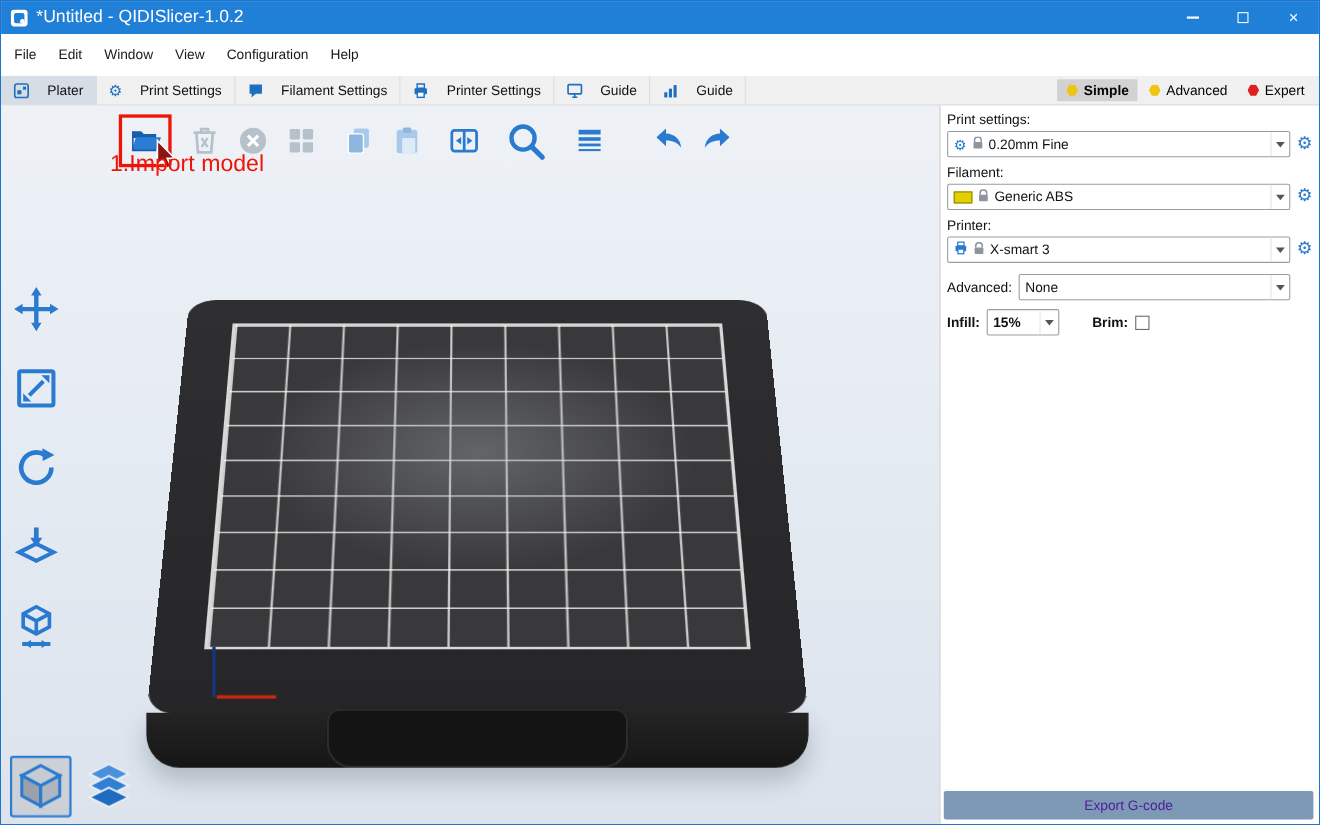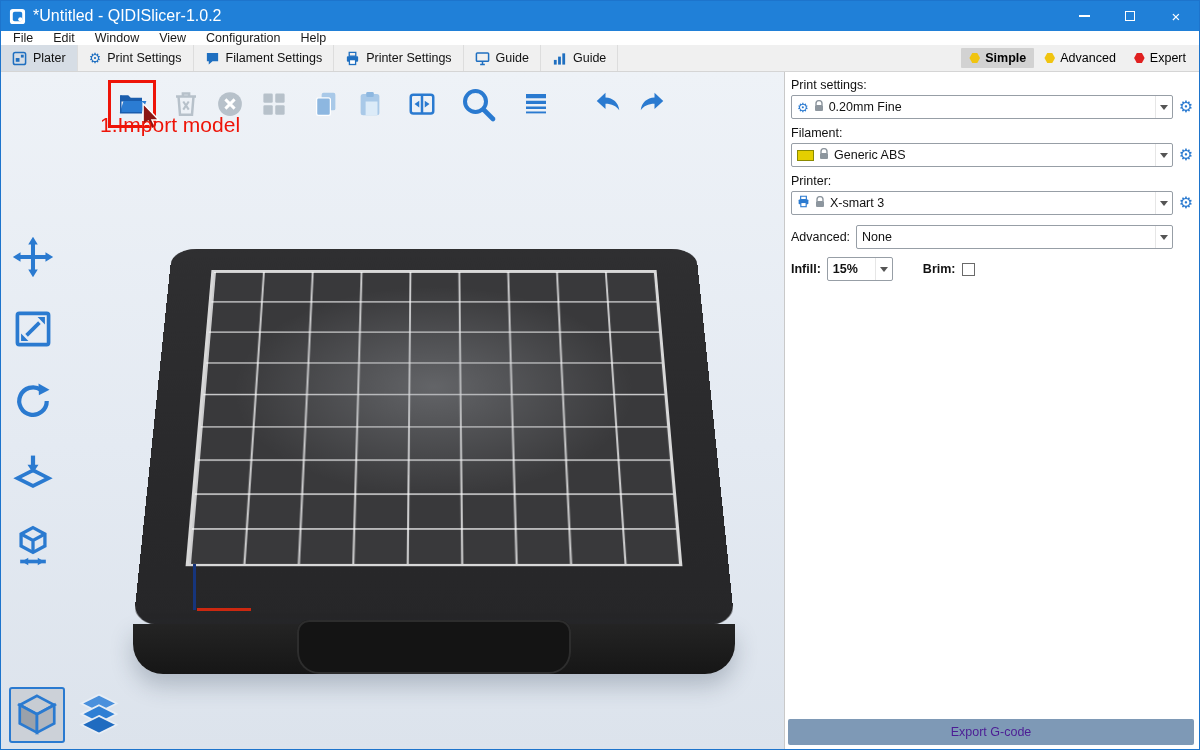--- a/index.html
+++ b/index.html
@@ -13,29 +13,29 @@
     color:#fff; flex:0 0 auto; }
   .app-icon { margin:0 7px 0 8px; display:flex; }
   .title { font-size:16px; }
   .win-controls { margin-left:auto; display:flex; height:100%; }
   .winbtn { width:46px; height:100%; display:flex; align-items:center;
     justify-content:center; color:#fff; font-size:15px; }
   .min-glyph { width:11px; height:1.5px; background:#fff; display:block; }
   .max-glyph { width:10px; height:10px; border:1.2px solid #fff; display:block; }
 
   
-  .menubar { height:14px; background:#fff; display:flex; align-items:center;
+  .menubar { height:38px; background:#fff; display:flex; align-items:center;
     padding-left:2px; flex:0 0 auto; }
   .menu-item { font-size:12.5px; color:#1a1a1a; padding:0 10px; height:100%;
     display:flex; align-items:center; }
 
   
   .tabbar { height:27px; background:#f0f0f0; border-bottom:1px solid #d5d5d5;
     display:flex; align-items:stretch; flex:0 0 auto; font-size:12.5px; }
-  .tab { display:flex; align-items:center; gap:6px; padding:0 11px;
+  .tab { display:flex; align-items:center; gap:16px; padding:0 11px;
     border-right:1px solid #ddd; color:#111; }
   .tab.active { background:#d6dde5; }
   .tab svg { flex:0 0 auto; }
   .tab .gear-glyph { color:#1f6fc0; font-size:14px; line-height:1; }
   .modes { margin-left:auto; display:flex; align-items:center; gap:2px; padding-right:5px;border-radius:11px; }
   .mode { display:flex; align-items:center; gap:5px; padding:3px 8px; border-radius:1px; }
   .mode.active { background:#d2d2d2; font-weight:bold; }
   .hex { width:11px; height:11px; display:inline-block;
     clip-path:polygon(27% 4%,73% 4%,98% 50%,73% 96%,27% 96%,2% 50%); }
   .hex.yellow { background:#f0c410; }
@@ -90,21 +90,21 @@
     box-shadow:0 12px 22px rgba(40,55,75,.25); z-index:1; }
   .bed-notch { position:absolute; left:296px; top:548px; width:274px; height:54px;
     background:#141414; border-radius:12px 12px 22px 22px;
     box-shadow:inset 0 0 0 2px #2d2d2d; z-index:2; }
   .axis-x { position:absolute; left:196px; top:536px; width:54px; height:3px;
     background:#cc2810; z-index:2; }
   .axis-z { position:absolute; left:192px; top:492px; width:3px; height:46px;
     background:#16357c; z-index:2; }
 
   
-  .sidebar { width:415px; flex:0 0 auto; background:#fff; border-left:1px solid #c9c9c9;
+  .sidebar { width:345px; flex:0 0 auto; background:#fff; border-left:1px solid #c9c9c9;
     position:relative; padding:6px 4px 6px 6px; font-size:12.5px; color:#111; }
   .preset-label { margin:7px 0 3px; } .preset-label.first { margin-top:0; }
   .combo-row { display:flex; align-items:center; gap:4px; }
   .combo { flex:1; height:24px; border:1px solid #979ea6; border-radius:2px;
     background:#fff; display:flex; align-items:center; padding:0 0 0 5px; gap:5px; }
   .combo-val { font-size:12.5px; }
   .chev { margin-left:auto; width:17px; height:100%; display:flex; align-items:center;
     justify-content:center; border-left:1px solid #e6e6e6; }
   .chev::after { content:""; border:4px solid transparent; border-top:5px solid #555;
     margin-top:4px; }

